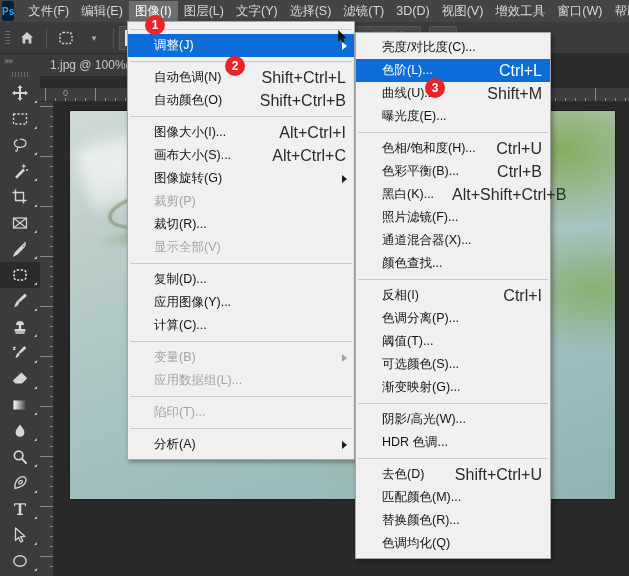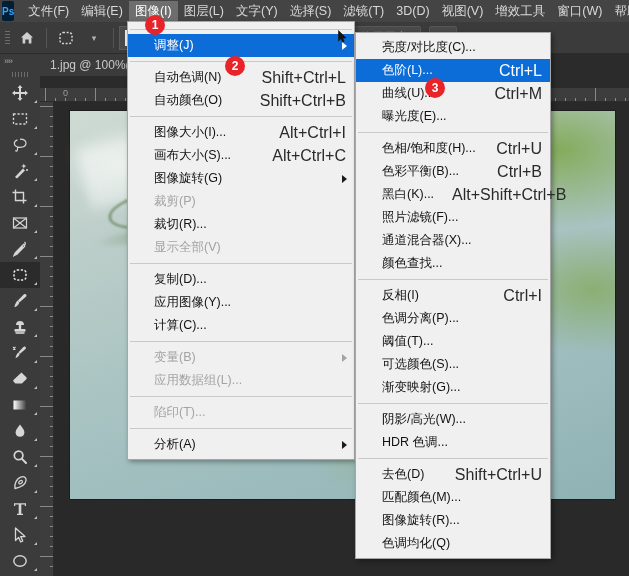--- a/index.html
+++ b/index.html
@@ -651,21 +651,21 @@
   <div class="menu-panel" id="adjust-submenu">
       <div class="mrow">
         <span class="mlabel">亮度/对比度(C)...</span>
       </div>
       <div class="mrow hl">
         <span class="mlabel">色阶(L)...</span>
         <span class="mkey">Ctrl+L</span>
       </div>
       <div class="mrow">
         <span class="mlabel">曲线(U)...</span>
-        <span class="mkey">Ctrl+M</span>
+        <span class="mkey">Shift+M</span>
       </div>
       <div class="mrow">
         <span class="mlabel">曝光度(E)...</span>
       </div>
       <div class="msep"></div>
       <div class="mrow">
         <span class="mlabel">色相/饱和度(H)...</span>
         <span class="mkey">Ctrl+U</span>
       </div>
       <div class="mrow">
@@ -711,21 +711,21 @@
       </div>
       <div class="msep"></div>
       <div class="mrow">
         <span class="mlabel">去色(D)</span>
         <span class="mkey">Shift+Ctrl+U</span>
       </div>
       <div class="mrow">
         <span class="mlabel">匹配颜色(M)...</span>
       </div>
       <div class="mrow">
-        <span class="mlabel">图像旋转(R)...</span>
+        <span class="mlabel">替换颜色(R)...</span>
       </div>
       <div class="mrow">
         <span class="mlabel">色调均化(Q)</span>
       </div>
     </div>
 
   <div class="badge" id="badge1">1</div>
   <div class="badge" id="badge2">2</div>
   <div class="badge" id="badge3">3</div>
 

